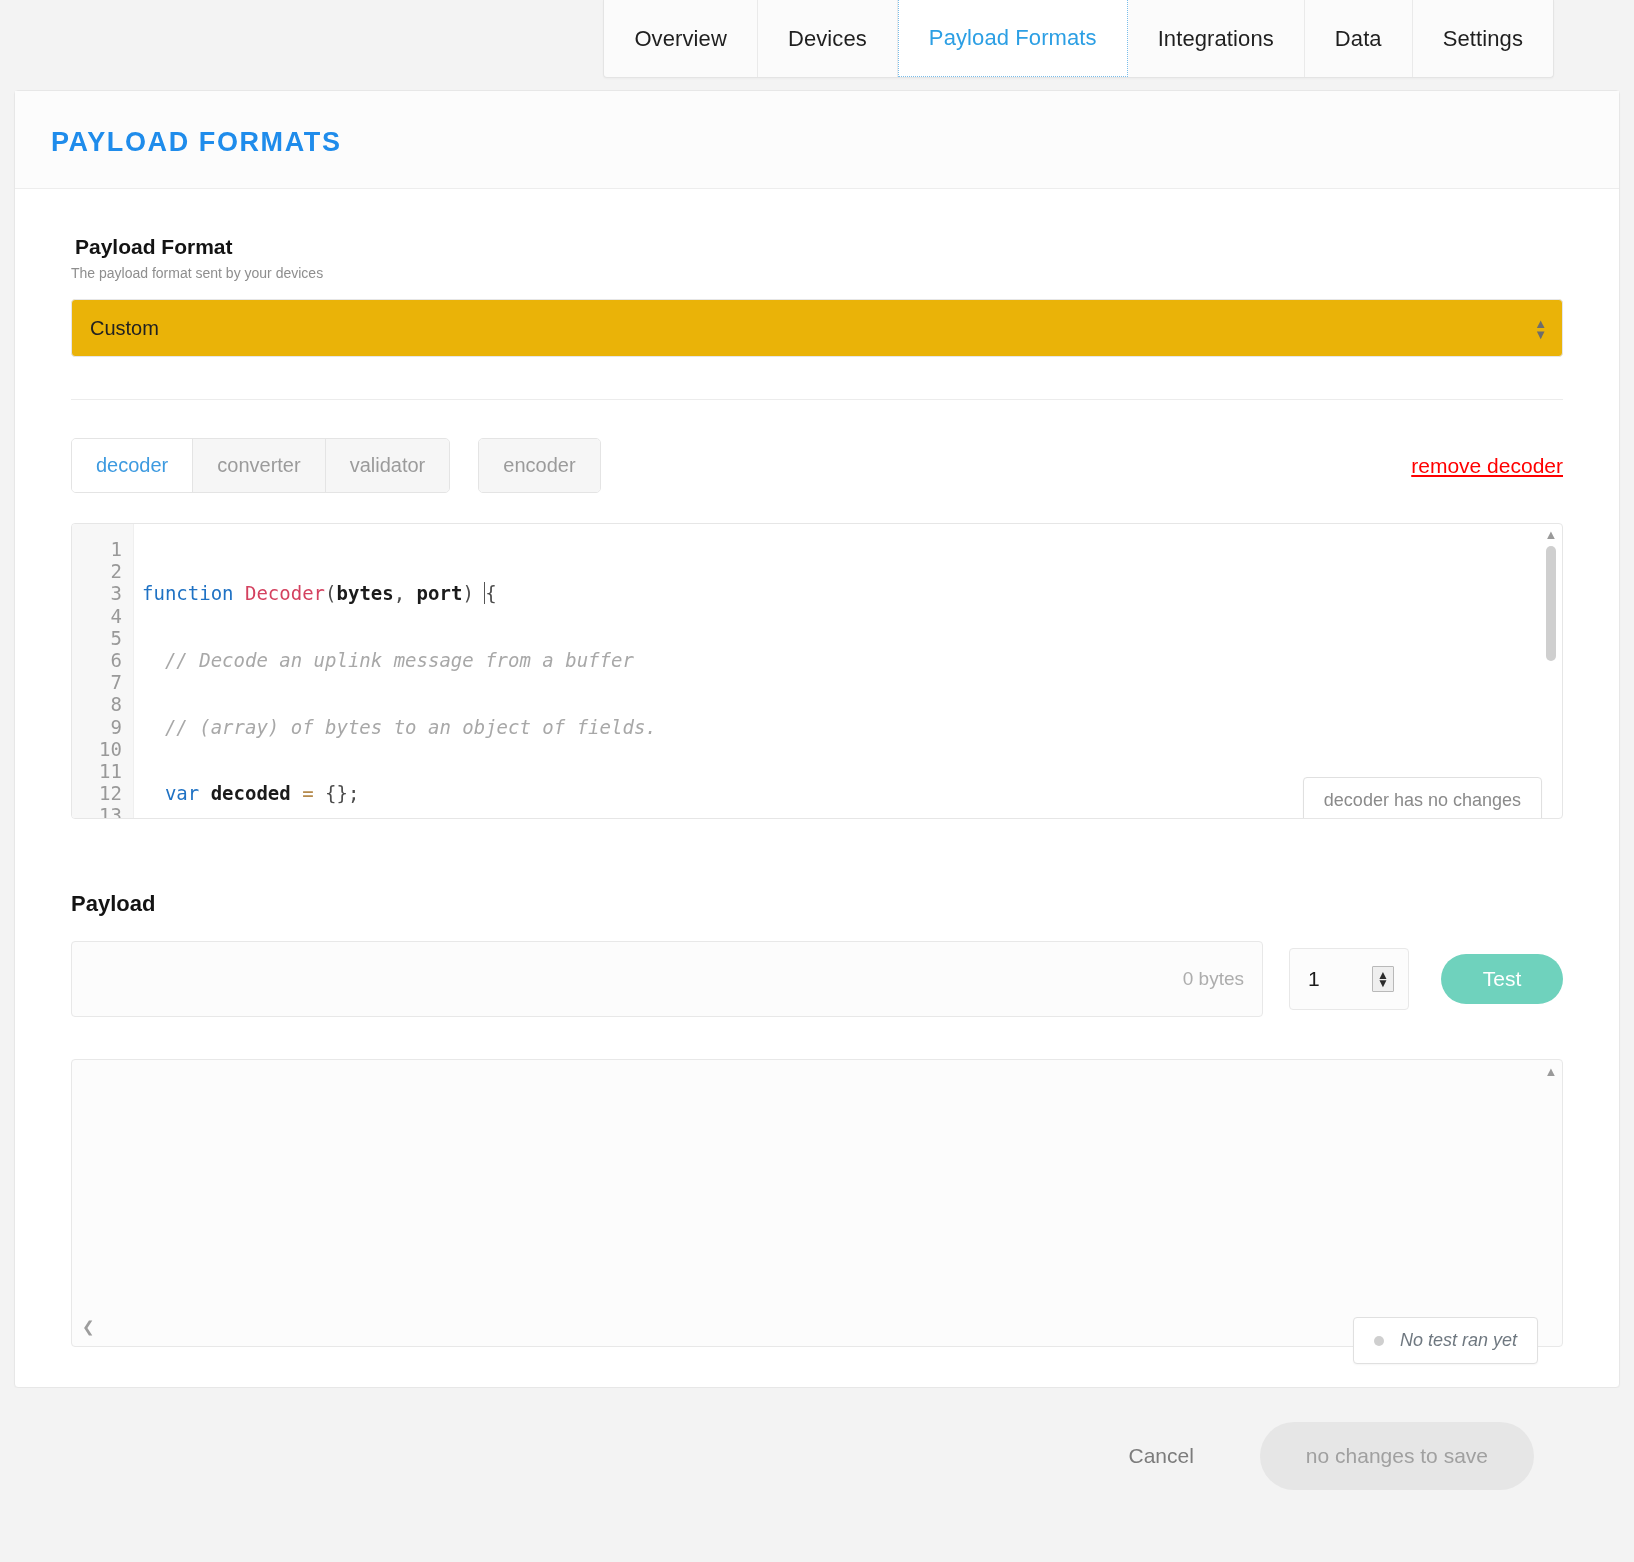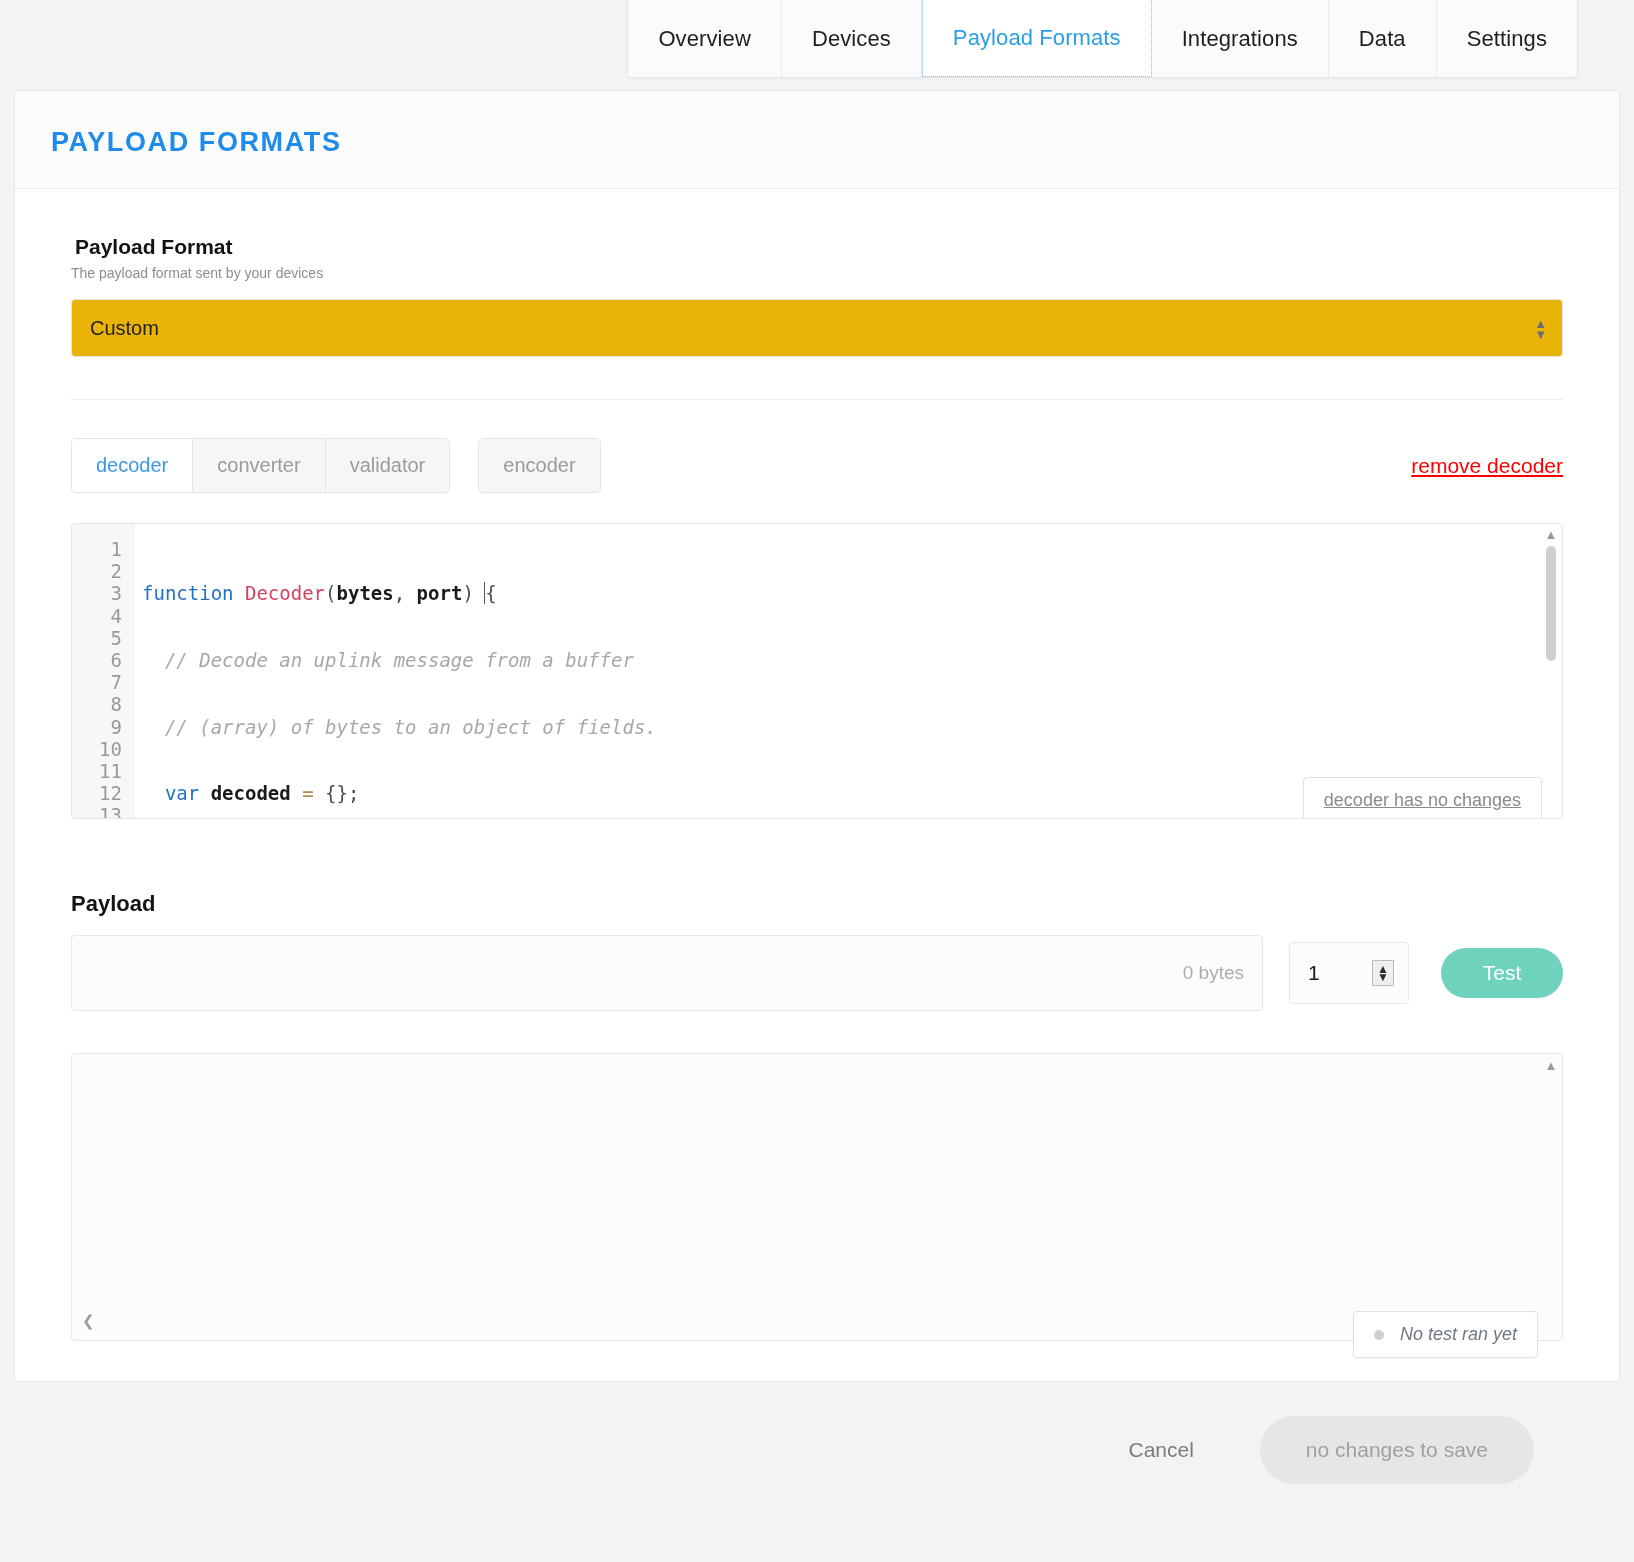--- a/index.html
+++ b/index.html
@@ -12,21 +12,21 @@
   }
   body { min-height: 1562px; position: relative; }
 
   
   .topbar {
     height: 90px;
     display: flex;
     justify-content: flex-end;
     align-items: flex-start;
     background: #f3f3f3;
-    padding-right: 56px;
+    padding-right: 80px;
   }
   .nav-tabs {
     display: flex;
     background: #fbfbfb;
     border: 1px solid #e4e4e4;
     border-top: none;
     border-radius: 0 0 4px 4px;
     overflow: hidden;
     height: 78px;
     box-shadow: 0 1px 2px rgba(0,0,0,0.03);
@@ -218,28 +218,28 @@
   .tooltip {
     position: absolute;
     background: #ffffff;
     border: 1px solid #e0e0e0;
     border-radius: 4px;
     font-size: 18px;
     color: #8a8a8a;
     padding: 12px 20px;
     box-shadow: 0 1px 2px rgba(0,0,0,0.04);
   }
-  .tooltip.decoder-tip { right: 20px; bottom: -6px; text-decoration: underline; }
+  .tooltip.decoder-tip { right: 20px; bottom: -6px; }
 
   
   .payload-title {
     font-size: 22px;
     font-weight: bold;
     color: #131313;
-    margin: 72px 0 18px 0;
+    margin: 72px 0 24px 0;
   }
   .payload-row { display: flex; align-items: center; }
   .payload-input {
     flex: 1;
     height: 76px;
     border: 1px solid #e8e8e8;
     border-radius: 4px;
     background: #fcfcfc;
     display: flex;
     align-items: center;

